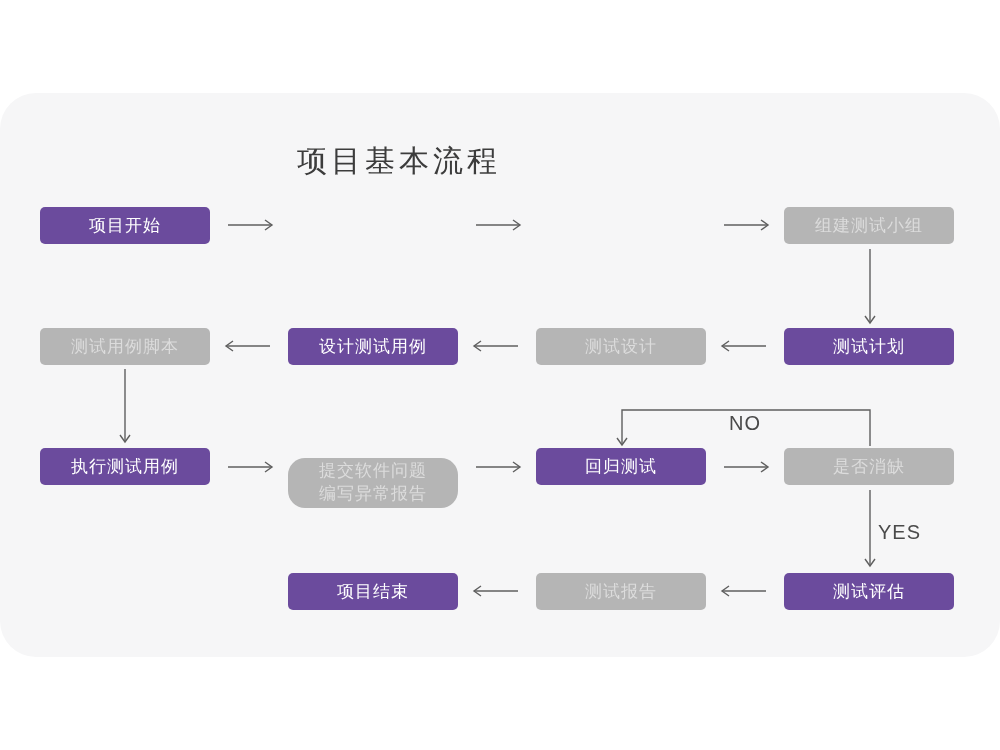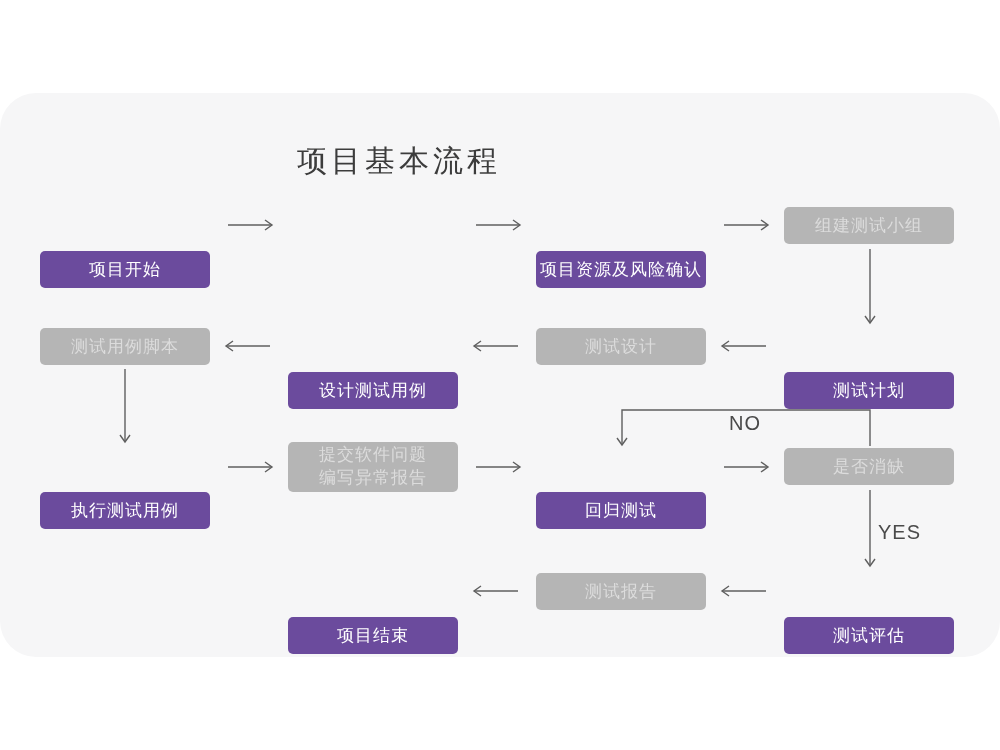--- a/index.html
+++ b/index.html
@@ -1,45 +1,42 @@
 <!DOCTYPE html>
 <html style="--purple: #6b4b9d; --purple_box_text: #ffffff; --gray_box: #b5b5b5; --gray_box_text: #dcdcdc; --card_bg: #f6f6f7; --page_bg: #ffffff; --arrow: #5f5f5f; --title_text: #3c3c3c; --label_text: #4a4a4a;"><head>
 <meta charset="utf-8">
 <style>
   html,body{margin:0;padding:0;}
   body{font-family:"Liberation Sans","DejaVu Sans",sans-serif;background:var(--page_bg,#ffffff);}
   .stage{position:relative;width:1000px;height:750px;overflow:hidden;background:var(--page_bg,#ffffff);}
   .card{position:absolute;left:0;top:93px;width:1000px;height:564px;background:var(--card_bg,#f6f6f7);border-radius:36px;}
   .title{position:absolute;left:0;top:141px;width:798px;text-align:center;font-size:30px;letter-spacing:4px;color:var(--title_text,#3c3c3c);font-weight:500;}
   .node{position:absolute;width:170px;height:37px;border-radius:5px;display:flex;align-items:center;justify-content:center;font-size:17px;letter-spacing:1px;box-sizing:border-box;}
-  .node.purple{background:var(--purple,#6b4b9d);color:var(--purple_box_text,#ffffff);margin-top:44px;}
+  .node.purple{background:var(--purple,#6b4b9d);color:var(--purple_box_text,#ffffff);}
   .node.gray{background:var(--gray_box,#b5b5b5);color:var(--gray_box_text,#dcdcdc);}
   .node.tall{height:50px;flex-direction:column;line-height:1.35;}
   .c1{left:40px}.c2{left:288px}.c3{left:536px}.c4{left:784px}
   .r1{top:207px}.r2{top:328px}.r3{top:448px}.r4{top:573px}
-  .node.tall{top:442px;}
+  .node.tall{top:458px;border-radius:17px;}
   #connectors{position:absolute;left:0;top:0;width:1000px;height:750px;pointer-events:none;}
   #connectors line,#connectors polyline{stroke:var(--arrow,#5f5f5f);stroke-width:1.4;fill:none;}
   .edge-label{position:absolute;font-size:20px;color:var(--label_text,#4a4a4a);letter-spacing:1px;}
   .label-no{left:700px;top:412px;width:90px;text-align:center;}
   .label-yes{left:878px;top:521px;text-align:center;}
 </style>
 </head>
 <body>
 
 <div class="stage">
   <div class="card"></div>
 
   <div class="title">项目基本流程</div>
 
   <div class="node c1 r1 purple">
       <span>项目开始</span>
-    </div>
-  <div class="node c3 r1 purple">
-      <span>项目资源及风险确认</span>
     </div>
   <div class="node c4 r1 gray">
       <span>组建测试小组</span>
     </div>
 
   <div class="node c1 r2 gray">
       <span>测试用例脚本</span>
     </div>
   <div class="node c2 r2 purple">
       <span>设计测试用例</span>

